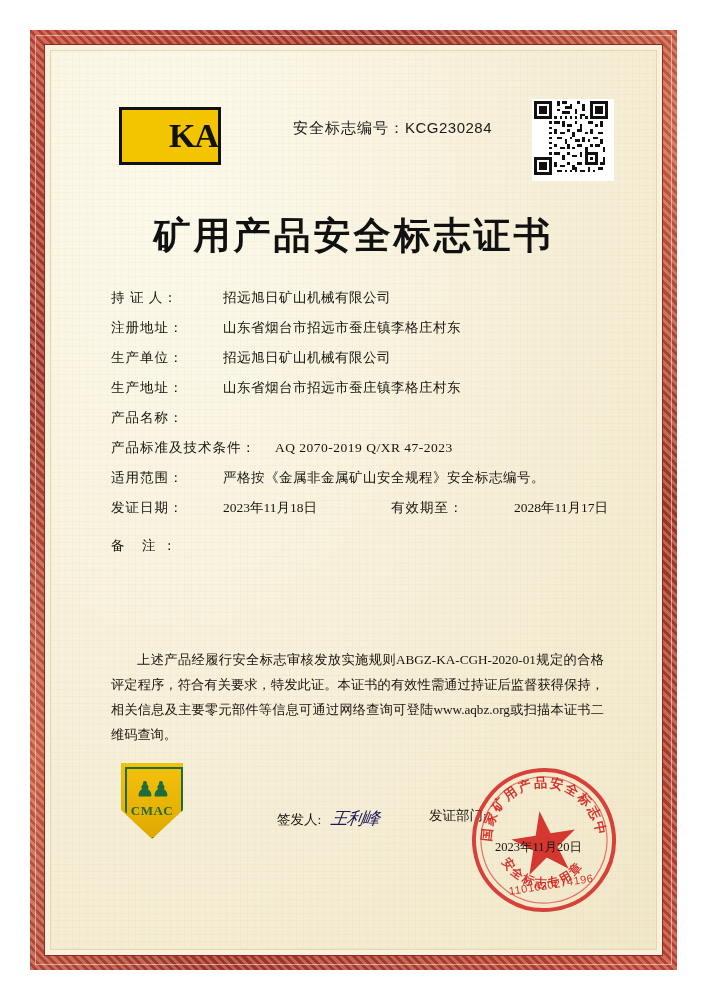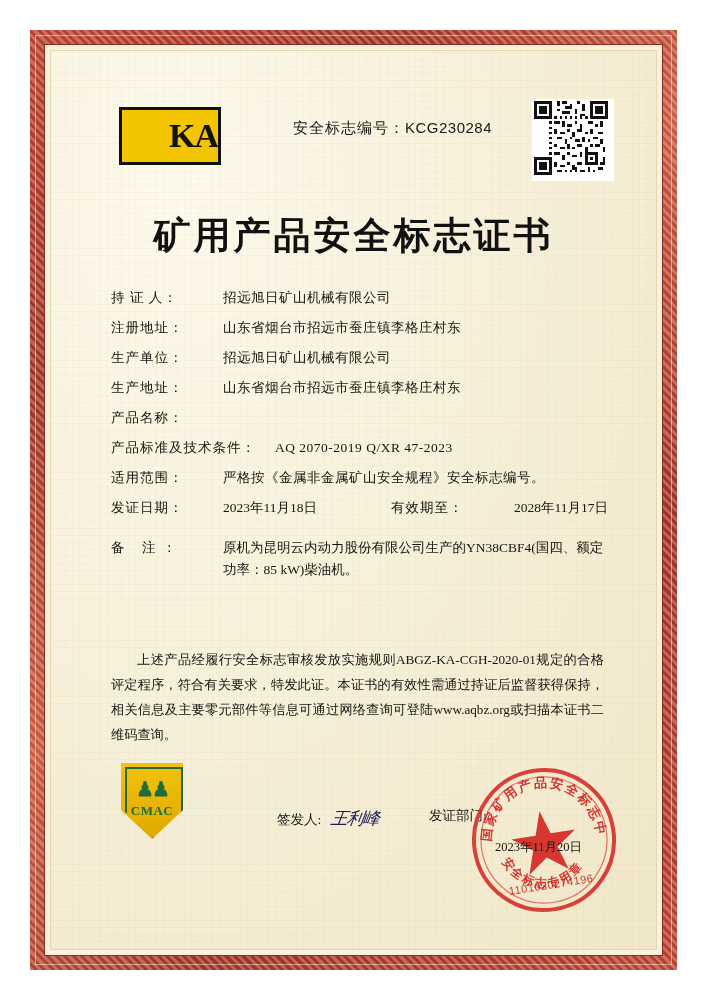--- a/index.html
+++ b/index.html
@@ -461,21 +461,20 @@
 
       <div class="row2">
         <div class="lab">发证日期：</div>
         <div class="val">2023年11月18日</div>
         <div class="lab2">有效期至：</div>
         <div class="val2">2028年11月17日</div>
       </div>
 
       <div class="note-row">
         <div class="lab">备 注：</div>
-        <div class="val">原机为昆明云内动力股份有限公司生产的YN38CBF4(国四、额定功率：85 kW)柴油机。</div>
       </div>
 
     </div>
 
     <div class="para">上述产品经履行安全标志审核发放实施规则ABGZ-KA-CGH-2020-01规定的合格评定程序，符合有关要求，特发此证。本证书的有效性需通过持证后监督获得保持，相关信息及主要零元部件等信息可通过网络查询可登陆www.aqbz.org或扫描本证书二维码查询。</div>
 
     <div class="sign-area">
 
       <div class="cmac">
         <div class="cmac-shield">

